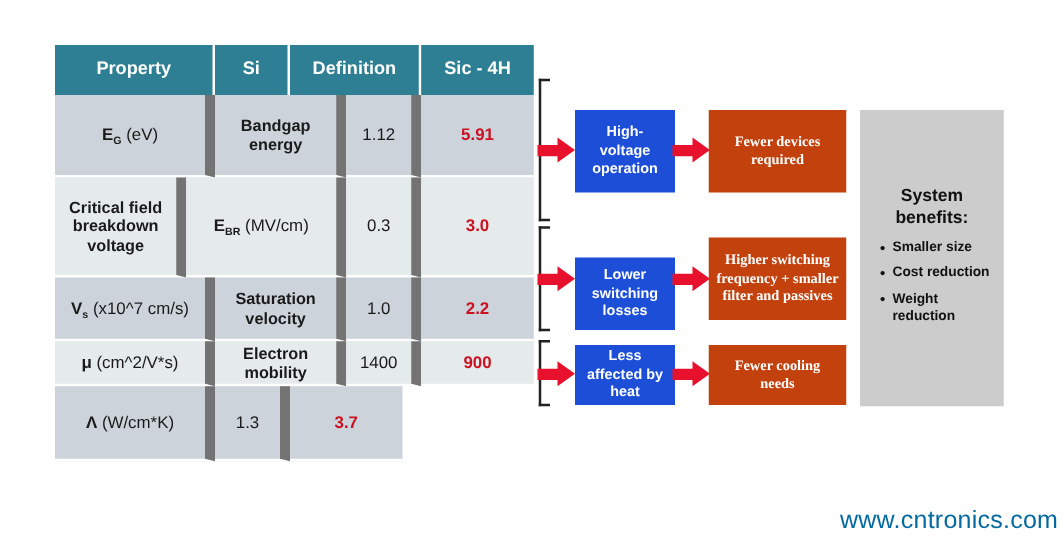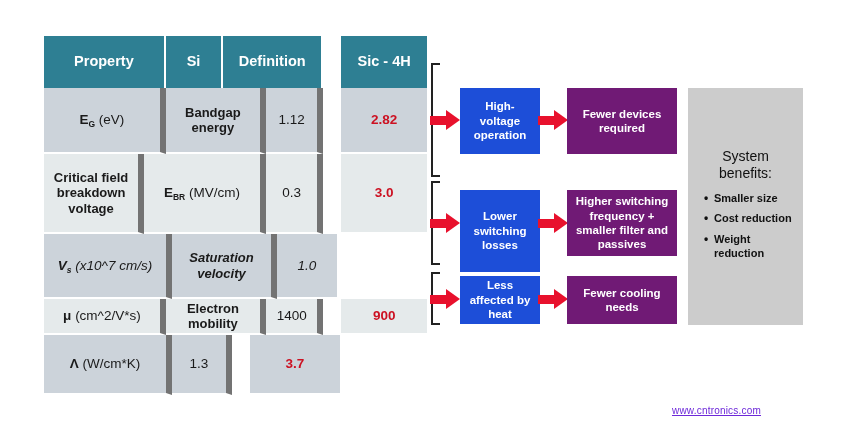--- a/index.html
+++ b/index.html
@@ -34,34 +34,34 @@
     align-items: center;
     justify-content: center;
     text-align: center;
     padding: 2px 4px;
     line-height: 1.18;
   }
   
   .c0 { width: 128px; }
   .c1 { width: 105px; }
   .c2 { width: 60px; }
-  .c3 { width: 90px; margin-left: 18px; }
-
-  .hdr-row { height: 52px; }
+  .c3 { width: 90px; }
+
+  .hdr-row { height: 40px; }
   .hdr-row .tbl-cell {
     background: #2e7f93;
     color: #ffffff;
     font-weight: bold;
     font-size: 14.5px;
     border-right: 2px solid #ffffff;
   }
   .hdr-row .tbl-cell:last-child { border-right: none; }
 
   .body-row .tbl-cell {
-    border-right: 6px solid #737373;
+    border-right: 8px solid #737373;
     border-bottom: 2px solid #ffffff;
     font-size: 13px;
     color: #1a1a1a;
   }
   .body-row .tbl-cell:last-child { border-right: none; }
   .row-dark .tbl-cell  { background: #ccd3da; }
   .row-light .tbl-cell { background: #e5eaeb; }
 
   .prop-label { font-size: 13.5px; }
   .prop-label sub {
@@ -76,21 +76,21 @@
   .val-si { font-size: 13.5px; }
   .val-sic {
     font-size: 13.5px;
     font-weight: bold;
     color: #cc1122;
   }
 
   
   .r1 { height: 66px; }
   .r2 { height: 80px; }
-  .r3 { height: 65px; font-style: italic; }
+  .r3 { height: 51px; }
   .r4 { height: 36px; }
   .r5 { height: 60px; }
 
   
   .bracket {
     position: absolute;
     width: 9px;
     border-left: 2px solid #222222;
     border-top: 2px solid #222222;
     border-bottom: 2px solid #222222;
@@ -130,35 +130,35 @@
     justify-content: center;
     text-align: center;
     color: #ffffff;
     font-weight: bold;
     font-size: 11.5px;
     line-height: 1.25;
     padding: 4px 6px;
     box-sizing: border-box;
   }
   .box-teal { background: #1d4ed8; }
-  .box-gray { background: #701a75; }
+  .box-gray { background: #c2410c; font-family: Liberation Serif, serif; }
 
   
   #benefits-panel {
     position: absolute;
     left: 688px;
     top: 88px;
     width: 115px;
     height: 237px;
     background: #cccccc;
     box-sizing: border-box;
     padding: 60px 10px 0 10px;
   }
   #benefits-title {
-    font-weight: normal;
+    font-weight: bold;
     font-size: 14px;
     color: #111111;
     text-align: center;
     line-height: 1.2;
     margin-bottom: 10px;
   }
   #benefits-list {
     list-style: none;
     margin: 0;
     padding: 0 0 0 6px;
@@ -178,24 +178,23 @@
     left: 0;
     top: -1px;
     font-size: 12px;
   }
 
   
   #watermark {
     position: absolute;
     left: 672px;
     top: 405px;
-    font-size: 10px;
-    color: #6d28d9;
+    font-size: 20px;
+    color: #0369a1;
     letter-spacing: 0.2px;
-    text-decoration: underline;
   }
 </style>
 </head>
 <body>
 
 <div id="comparison-table">
 
   <div class="tbl-row hdr-row">
     <div class="tbl-cell c0">Property</div>
     <div class="tbl-cell c2">Si</div>
@@ -207,21 +206,21 @@
     <div class="tbl-cell c0">
       <span class="prop-label"><span class="sym">E</span><sub>G</sub><span> (eV)</span></span>
     </div>
     <div class="tbl-cell c1">
         <span class="def-text">Bandgap energy</span>
       </div>
     <div class="tbl-cell c2">
         <span class="val-si">1.12</span>
       </div>
     <div class="tbl-cell c3">
-        <span class="val-sic">2.82</span>
+        <span class="val-sic">5.91</span>
       </div>
   </div>
 
   <div class="tbl-row body-row row-light r2">
     <div class="tbl-cell c1">
         <span class="def-text">Critical field breakdown voltage</span>
       </div>
     <div class="tbl-cell c0">
       <span class="prop-label"><span class="sym">E</span><sub>BR</sub><span> (MV/cm)</span></span>
     </div>
@@ -236,20 +235,23 @@
   <div class="tbl-row body-row row-dark r3">
     <div class="tbl-cell c0">
       <span class="prop-label"><span class="sym">V</span><sub>s</sub><span> (x10^7 cm/s)</span></span>
     </div>
     <div class="tbl-cell c1">
         <span class="def-text">Saturation velocity</span>
       </div>
     <div class="tbl-cell c2">
         <span class="val-si">1.0</span>
       </div>
+    <div class="tbl-cell c3">
+        <span class="val-sic">2.2</span>
+      </div>
   </div>
 
   <div class="tbl-row body-row row-light r4">
     <div class="tbl-cell c0">
       <span class="prop-label"><span class="sym">μ</span><sub></sub><span> (cm^2/V*s)</span></span>
     </div>
     <div class="tbl-cell c1">
         <span class="def-text">Electron mobility</span>
       </div>
     <div class="tbl-cell c2">
@@ -286,21 +288,21 @@
 <div class="arrow" style="left:538px; top:110px;">
   <span class="shaft"></span>
     <span class="head"></span>
 </div>
 <div class="flow-box box-gray" style="left:567px; top:88px; width:110px; height:66px;">Fewer devices required</div>
 
 <div class="arrow" style="left:430px; top:213px;">
   <span class="shaft"></span>
     <span class="head"></span>
 </div>
-<div class="flow-box box-teal" style="left:460px; top:190px; width:80px; height:82px;">Lower switching losses</div>
+<div class="flow-box box-teal" style="left:460px; top:206px; width:80px; height:58px;">Lower switching losses</div>
 <div class="arrow" style="left:538px; top:213px;">
   <span class="shaft"></span>
     <span class="head"></span>
 </div>
 <div class="flow-box box-gray" style="left:567px; top:190px; width:110px; height:66px;">Higher switching frequency + smaller filter and passives</div>
 
 <div class="arrow" style="left:430px; top:289px;">
   <span class="shaft"></span>
     <span class="head"></span>
 </div>

